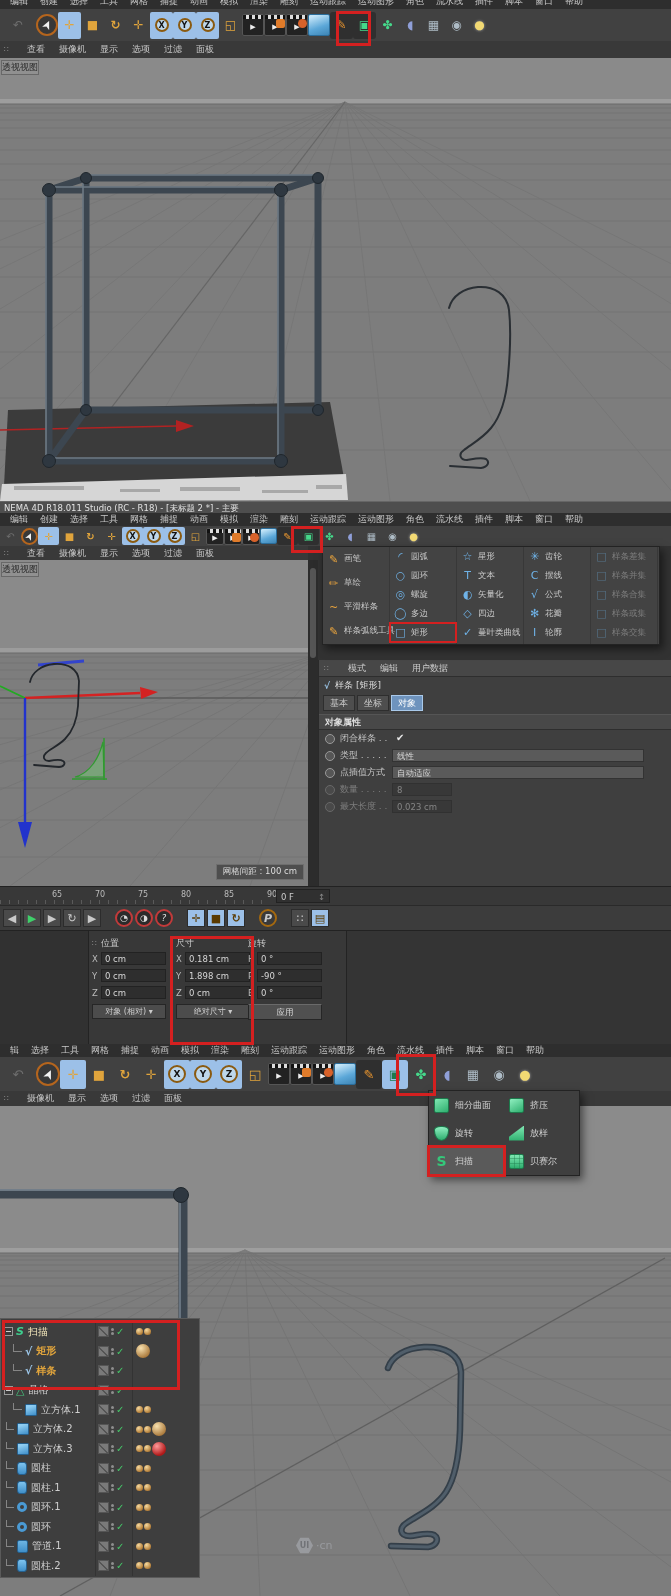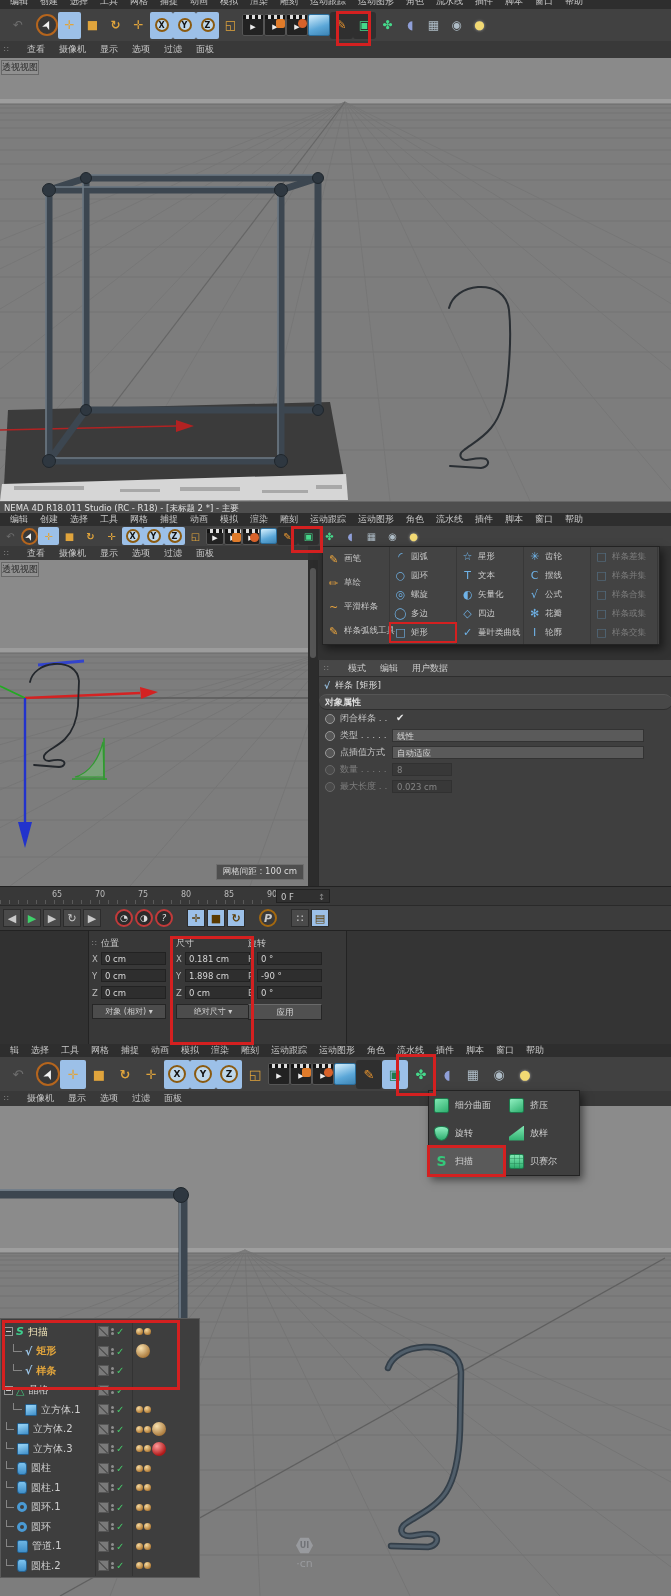--- a/index.html
+++ b/index.html
@@ -76,21 +76,21 @@
   .attr{position:absolute;top:660px;left:318px;width:353px;height:226px;background:#3f3f3f;border-left:1px solid #2a2a2a;}
   .attr-head{height:16px;background:#474747;display:flex;align-items:center;border-bottom:1px solid #2e2e2e;}
   .attr-head .gic0{color:#8a8a8a;margin:0 5px;font-size:8px;}
   .attr-head span{padding:0 7px;color:#ccc;}
   .attr-obj{height:17px;display:flex;align-items:center;padding-left:5px;color:#ddd;}
   .attr-obj .spl{color:#9cc6e8;font-weight:bold;margin-right:5px;}
   .attr-tabs{display:flex;gap:2px;padding:1px 0 3px 4px;}
   .tab{height:14px;line-height:14px;padding:0 6px;background:#4e4e4e;border:1px solid #2e2e2e;color:#ccc;}
   .tab.active{background:#6e93bd;border-color:#a9c9ea;color:#fff;}
   .attr-sec{height:14px;line-height:14px;background:#484848;border-top:1px solid #555;border-bottom:1px solid #2e2e2e;
-            font-weight:bold;color:#ddd;padding-left:6px;border-radius:8px;}
+            font-weight:bold;color:#ddd;padding-left:6px;}
   .attr-row{height:17px;display:flex;align-items:center;padding-left:6px;}
   .attr-row.disabled{opacity:.45;}
   .radio{width:8px;height:8px;border-radius:50%;border:1px solid #999;background:#565656;margin-right:5px;flex:none;}
   .attr-lab{width:52px;overflow:hidden;white-space:nowrap;color:#c4c4c4;flex:none;}
   .af{box-sizing:border-box;height:13px;line-height:12px;padding:0 4px;font-size:8.5px;color:#d6d6d6;}
   .af.dropdown{width:252px;background:#5a5a5a;border:1px solid #333;}
   .af.spin{width:60px;background:#303030;border:1px solid #222;}
   .af.spin::after,{content:"";}
   .af.check{background:none;border:none;font-size:10px;color:#e8e8e8;}
   
@@ -181,21 +181,21 @@
   .om-layer::after{content:"";position:absolute;width:14px;height:1px;background:#474747;transform:rotate(45deg);left:-3px;top:4px;}
   .om-dots{display:flex;flex-direction:column;gap:1px;flex:none;}
   .om-dots i{width:3px;height:3px;border-radius:50%;background:#8e8e8e;}
   .om-check{color:#45c768;font-size:10px;font-weight:bold;flex:none;}
   .tag-g{width:7px;height:7px;border-radius:50%;background:radial-gradient(circle at 35% 30%,#f5d9a0,#b5803a 70%);display:inline-block;}
   .tag-G{width:14px;height:14px;border-radius:50%;background:radial-gradient(circle at 35% 30%,#f7e0ae,#a9783a 75%);display:inline-block;}
   .tag-R{width:14px;height:14px;border-radius:50%;background:radial-gradient(circle at 35% 30%,#ff9a9a,#b01818 70%);display:inline-block;}
   
   .redbox{position:absolute;border:3px solid #d42020;z-index:40;pointer-events:none;}
   
-  .watermark{position:absolute;left:296px;top:1537px;display:flex;align-items:center;gap:3px;opacity:.75;z-index:6;flex-direction:column;}
+  .watermark{position:absolute;left:296px;top:1537px;display:flex;align-items:center;gap:3px;opacity:.75;z-index:6;}
   .wm-hex{width:17px;height:17px;clip-path:polygon(25% 4%,75% 4%,100% 50%,75% 96%,25% 96%,0 50%);
           background:#a2a4a9;display:flex;align-items:center;justify-content:center;color:#6e7075;
           font-size:8px;font-weight:bold;}
   .wm-txt{color:#a2a4a9;font-size:11px;}
 </style>
 </head>
 <body>
 
 <div class="stage" data-name="cinema4d-tutorial-screenshot">
 
@@ -665,20 +665,26 @@
 
       <span data-name="attributes-menu-item">模式</span>
           <span data-name="attributes-menu-item">编辑</span>
           <span data-name="attributes-menu-item">用户数据</span>
         </span>
     </div>
     <div class="attr-obj" data-name="attribute-object-row">
       <i class="spl" data-name="spline-object-icon">√</i>
       <span data-name="attribute-object-label">样条 [矩形]</span>
     </div>
+    <div class="attr-tabs">
+
+    <span class="tab" data-name="attribute-tab">基本</span>
+        <span class="tab" data-name="attribute-tab">坐标</span>
+        <span class="tab active" data-name="attribute-tab">对象</span>
+      </div>
     <div class="attr-sec" data-name="attribute-section-title">对象属性</div>
     <div>
 
         <div class="attr-row" data-name="attribute-row">
           <i class="radio" data-name="keyframe-radio-icon"></i>
           <span class="attr-lab" data-name="attribute-label">闭合样条 . .</span>
           <span class="af check" data-name="attribute-value-field">✔</span>
         </div>
 
         <div class="attr-row" data-name="attribute-row">

